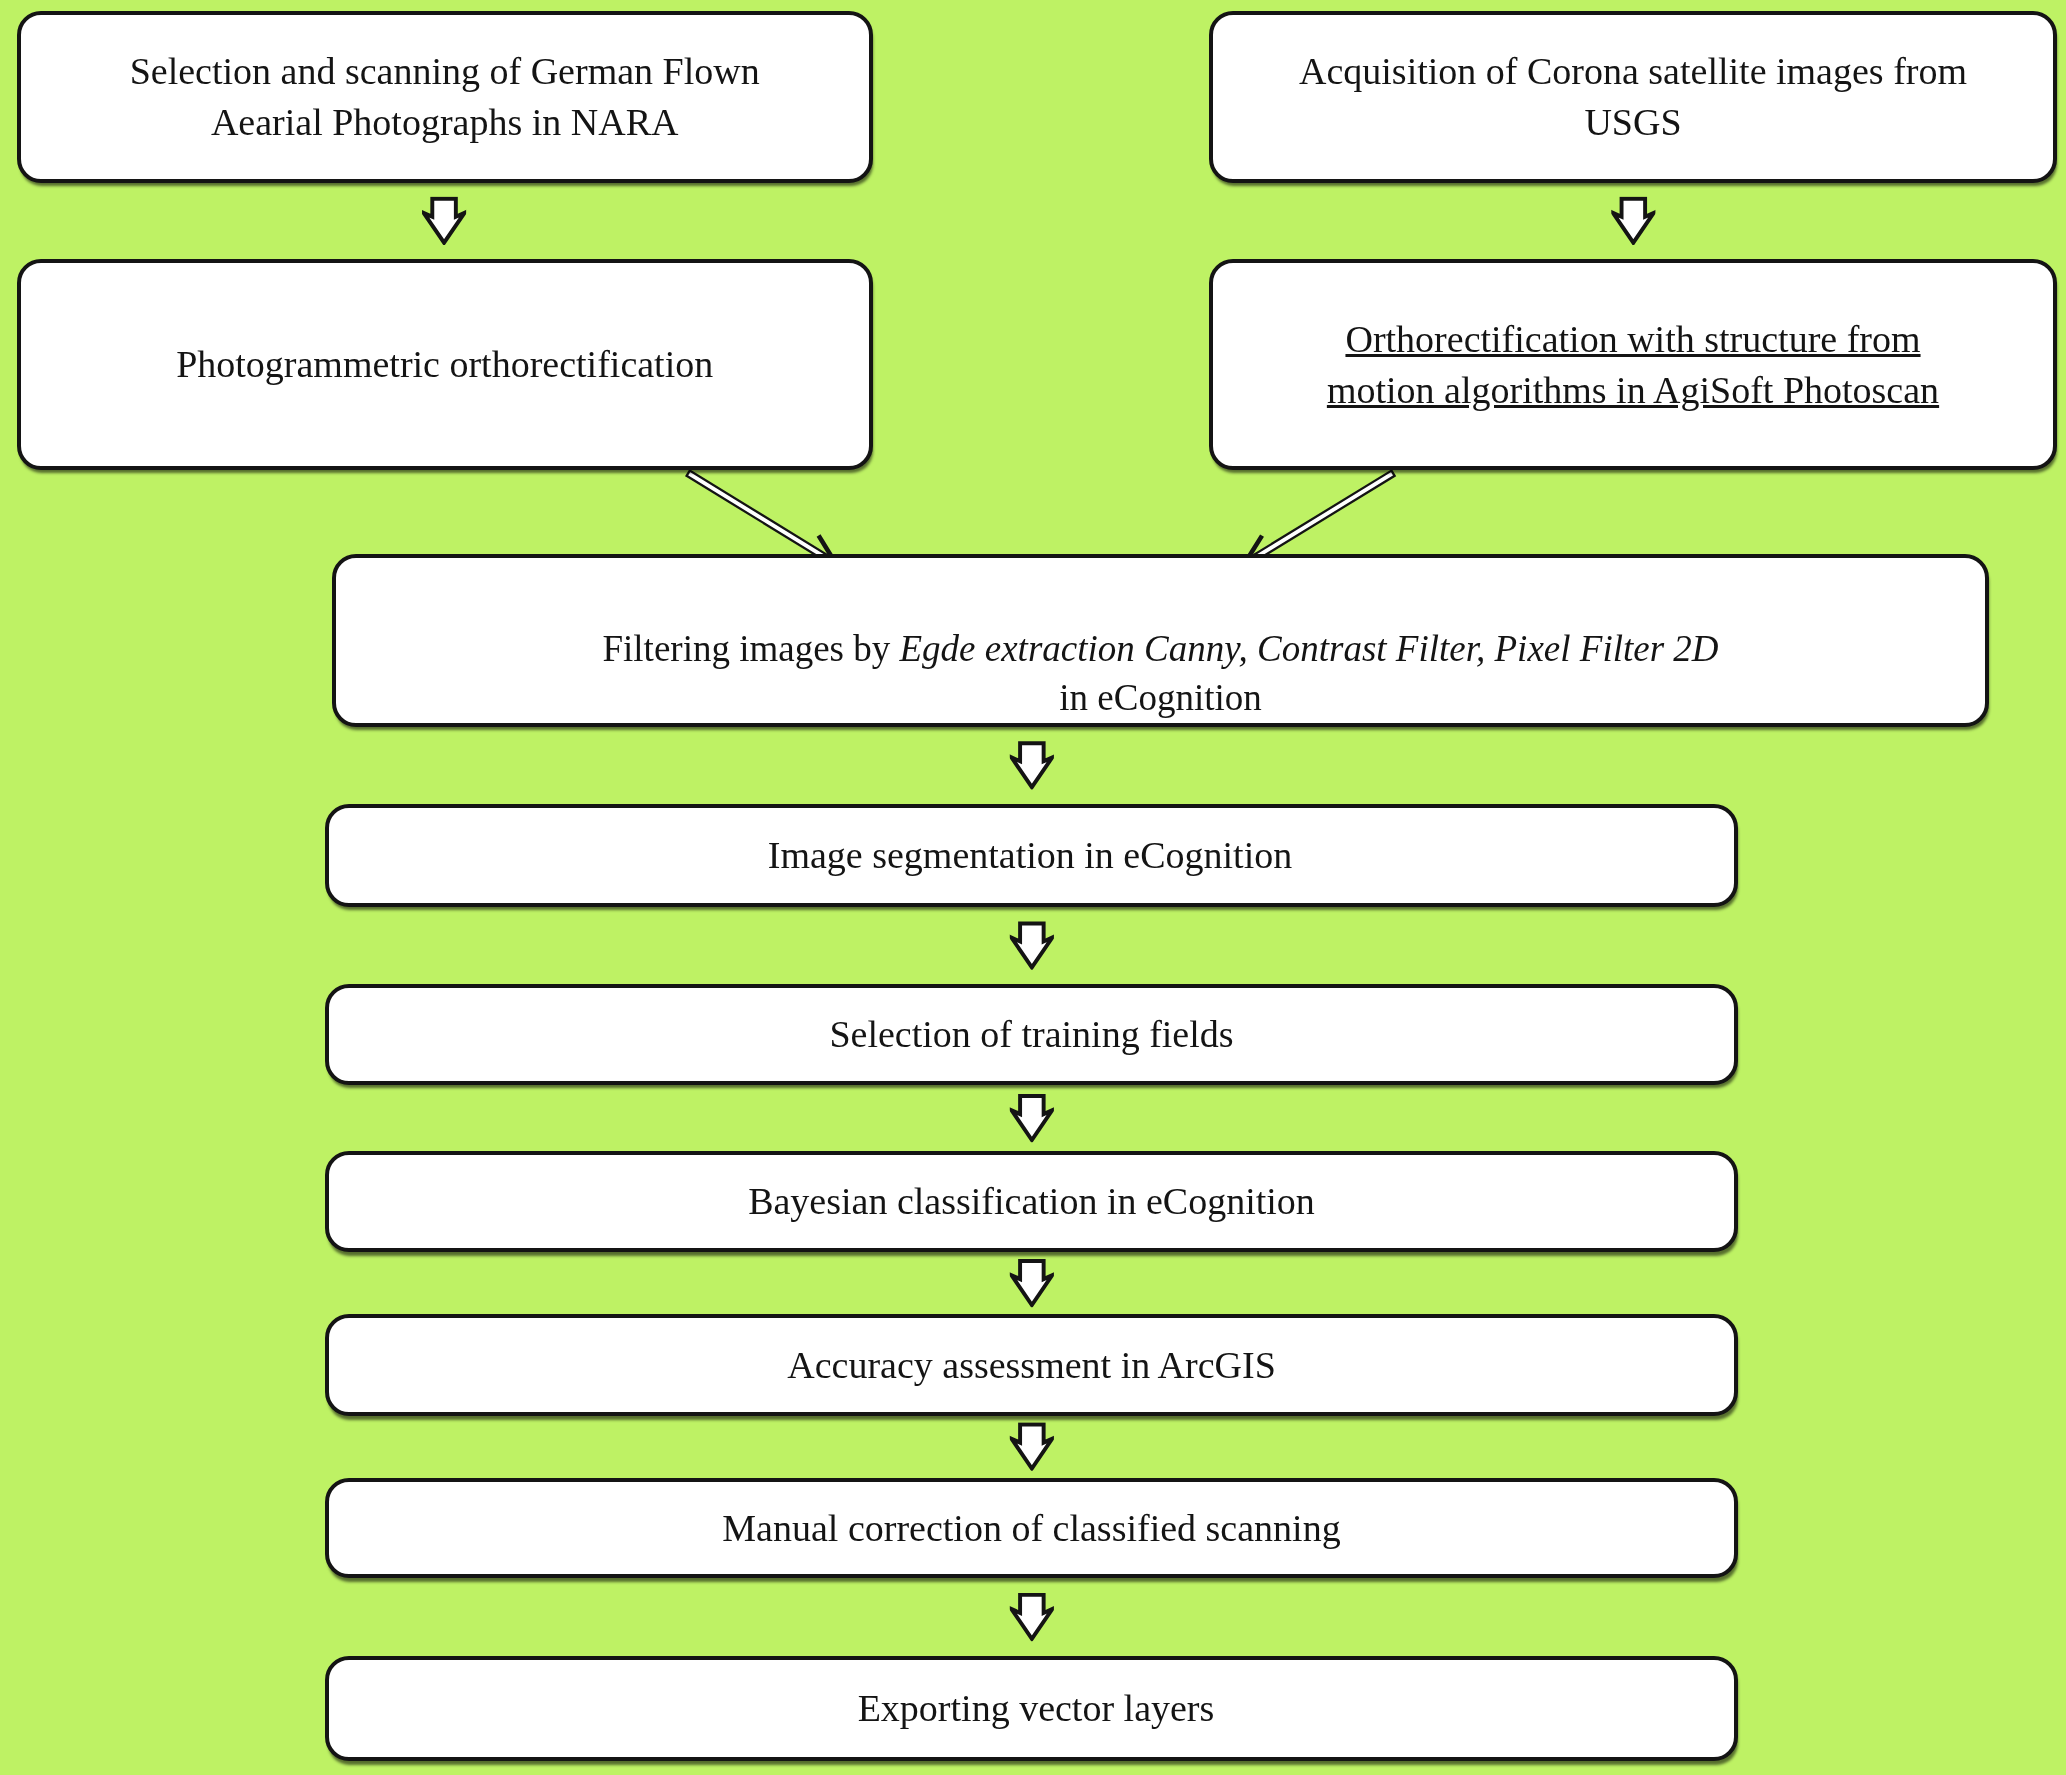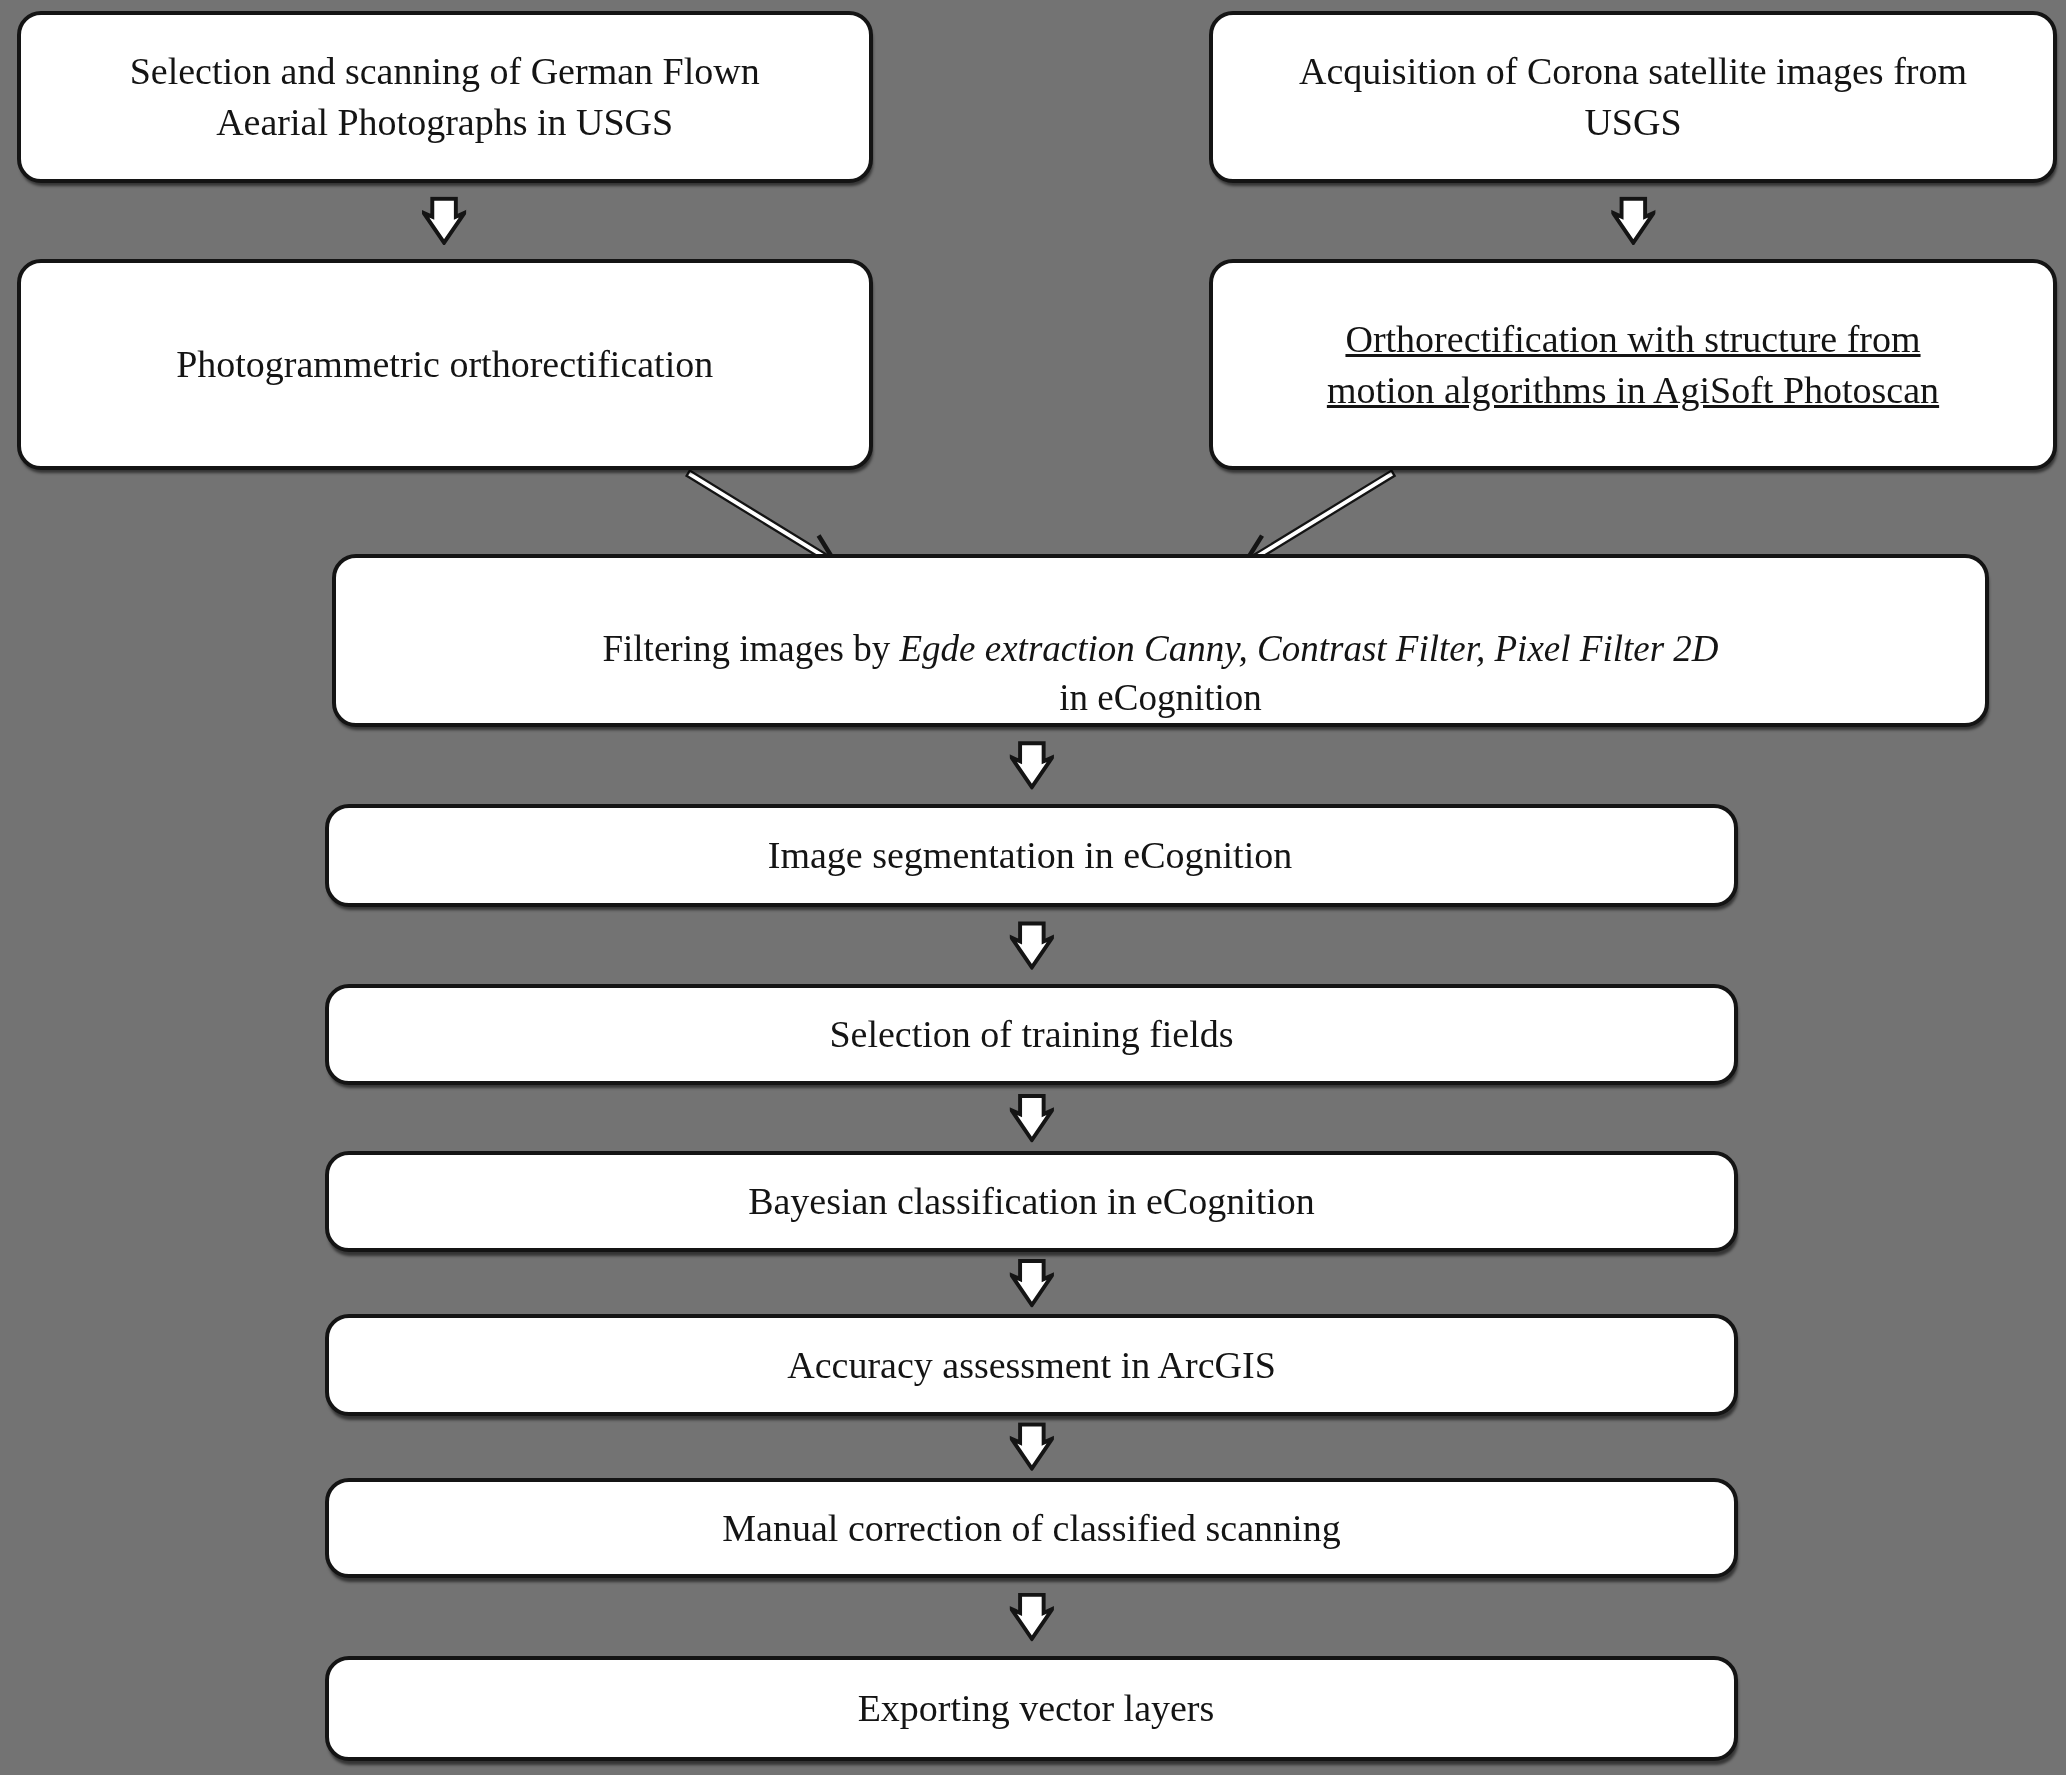--- a/index.html
+++ b/index.html
@@ -4,21 +4,21 @@
 <style>
   html, body {
     margin: 0;
     padding: 0;
     background: #ffffff;
   }
   .stage {
     position: relative;
     width: 2066px;
     height: 1776px;
-    background: #737373;
+    background: #bef264;
     font-family: "Liberation Serif", "DejaVu Serif", serif;
     color: #141414;
     overflow: hidden;
   }
   .node {
     position: absolute;
     box-sizing: border-box;
     background: #ffffff;
     border: 4.6px solid #141414;
     border-radius: 24px;
@@ -84,21 +84,21 @@
     </g>
 
     <g>
       <polygon points="1829.9,618.6 1648.4,729.7 1652.6,736.5 1834.1,625.4" fill="#ffffff" stroke="#141414" stroke-width="3"></polygon>
       <polyline points="1659.7,704.1 1636,742 1680.5,738.1" fill="none" stroke="#141414" stroke-width="6"></polyline>
     </g>
   </svg>
 
   <div class="node n0">
     <span class="line">Selection and scanning of German Flown</span>
-    <span class="line">Aearial Photographs in USGS</span>
+    <span class="line">Aearial Photographs in NARA</span>
   </div>
 
   <div class="node n1">
     <span class="line">Acquisition of Corona satellite images from</span>
     <span class="line">USGS</span>
   </div>
 
   <div class="node n2">
     <span class="line">Photogrammetric orthorectification</span>
   </div>

